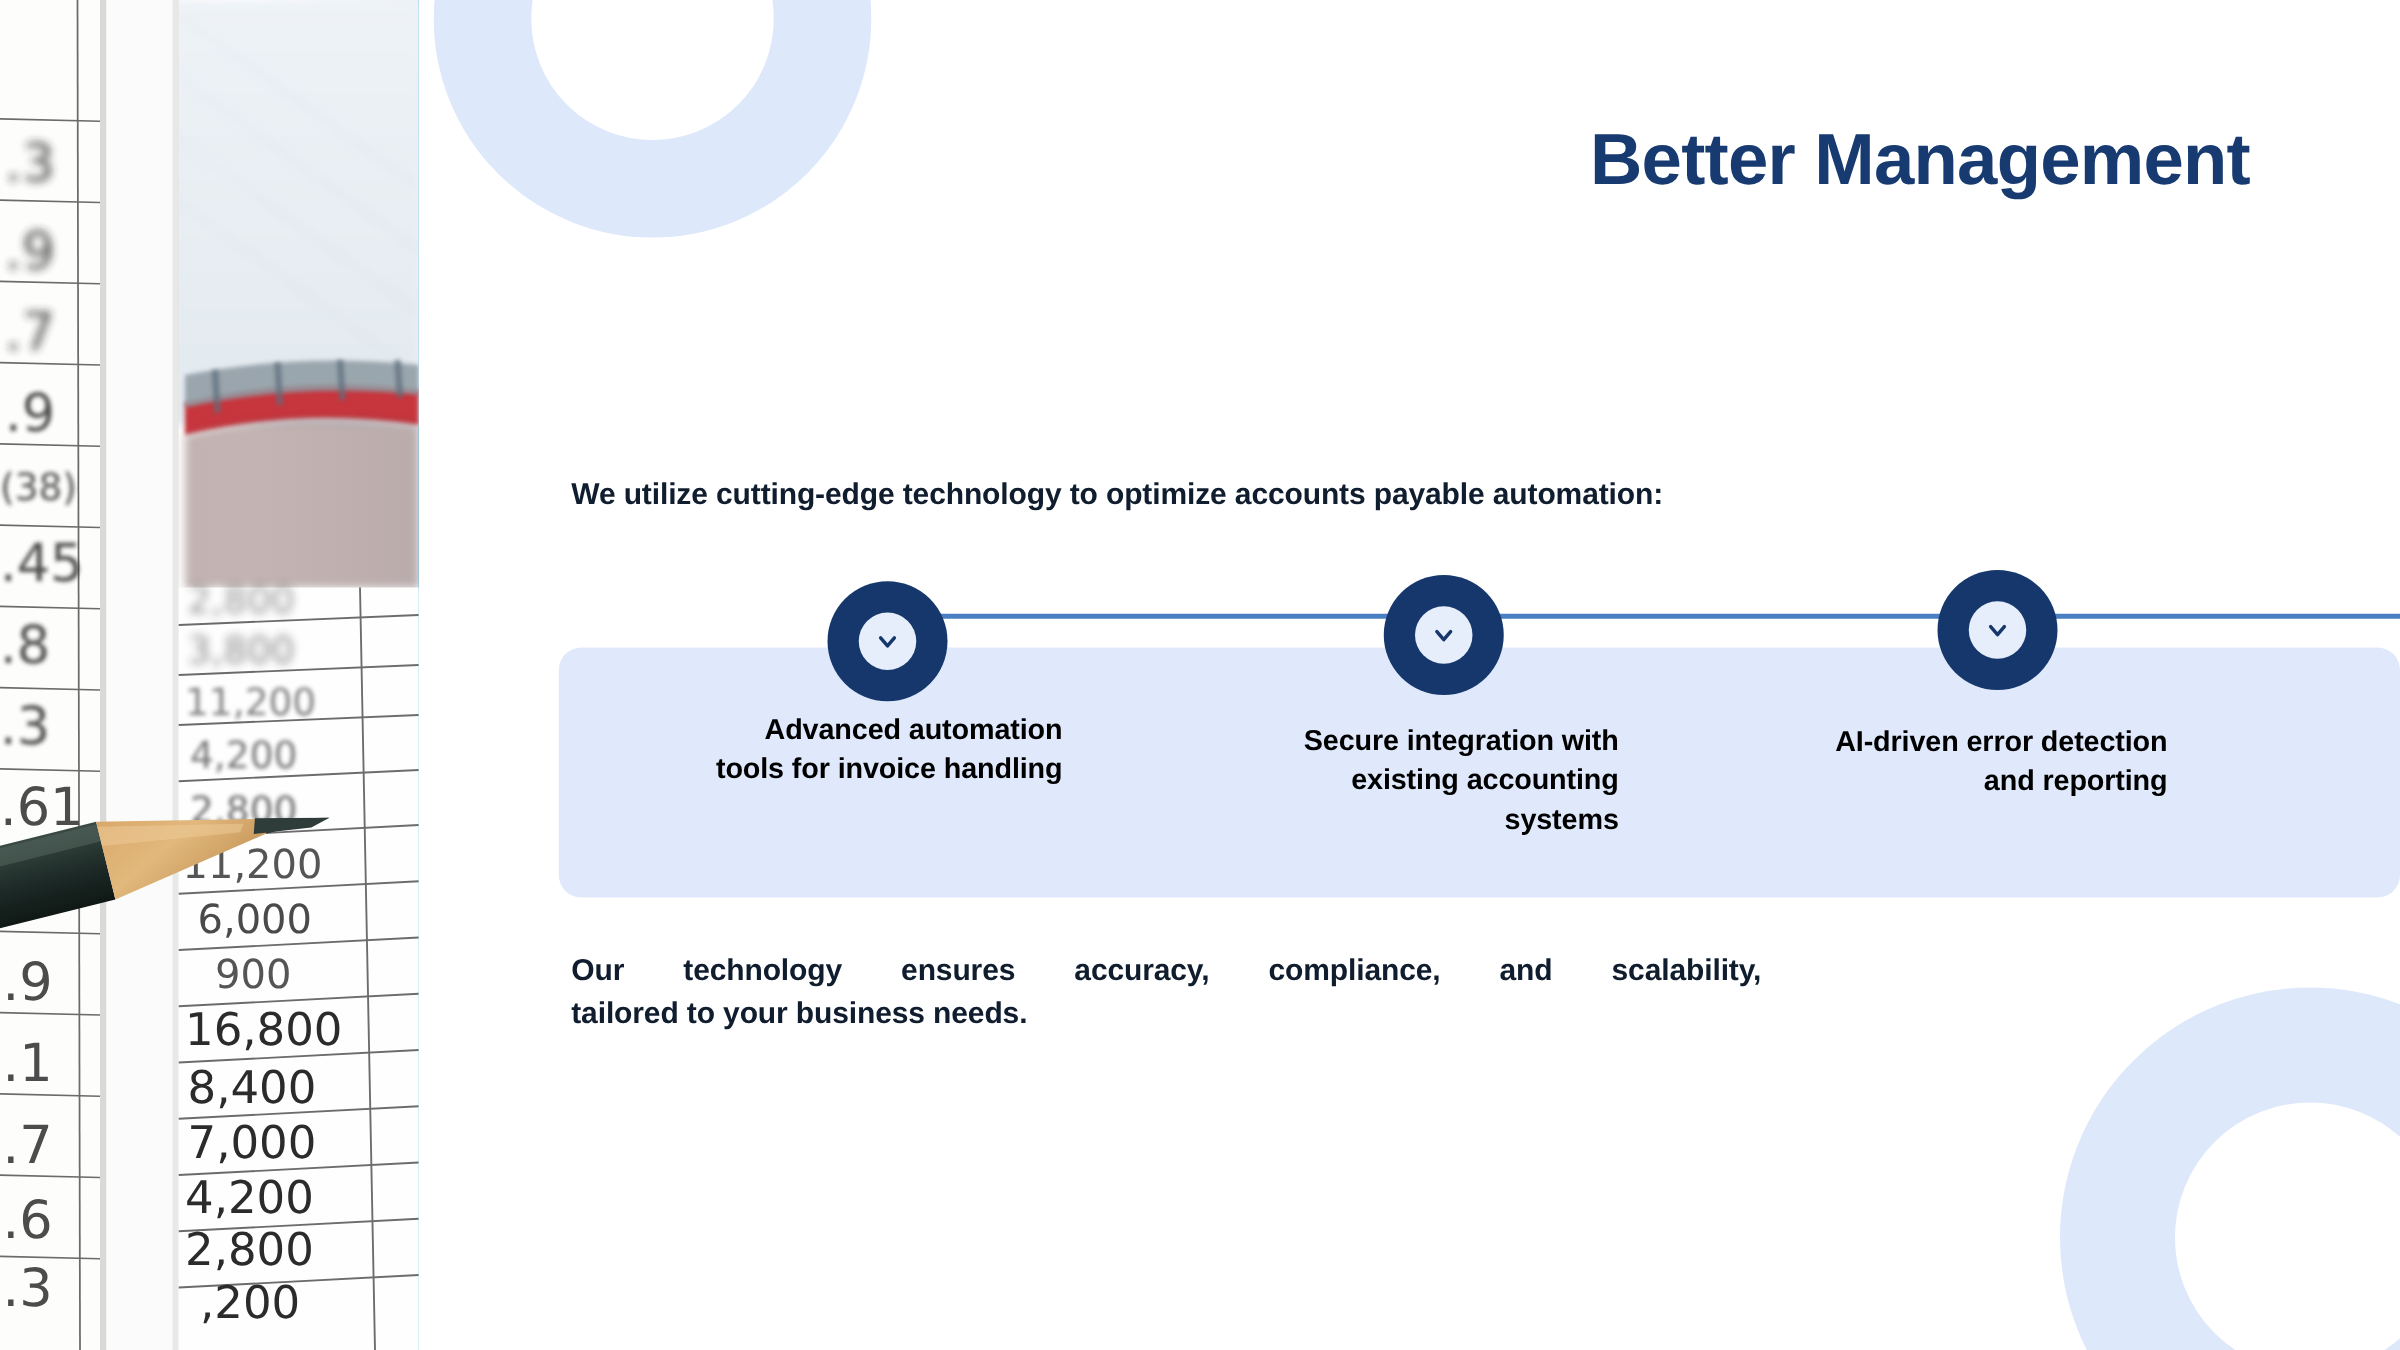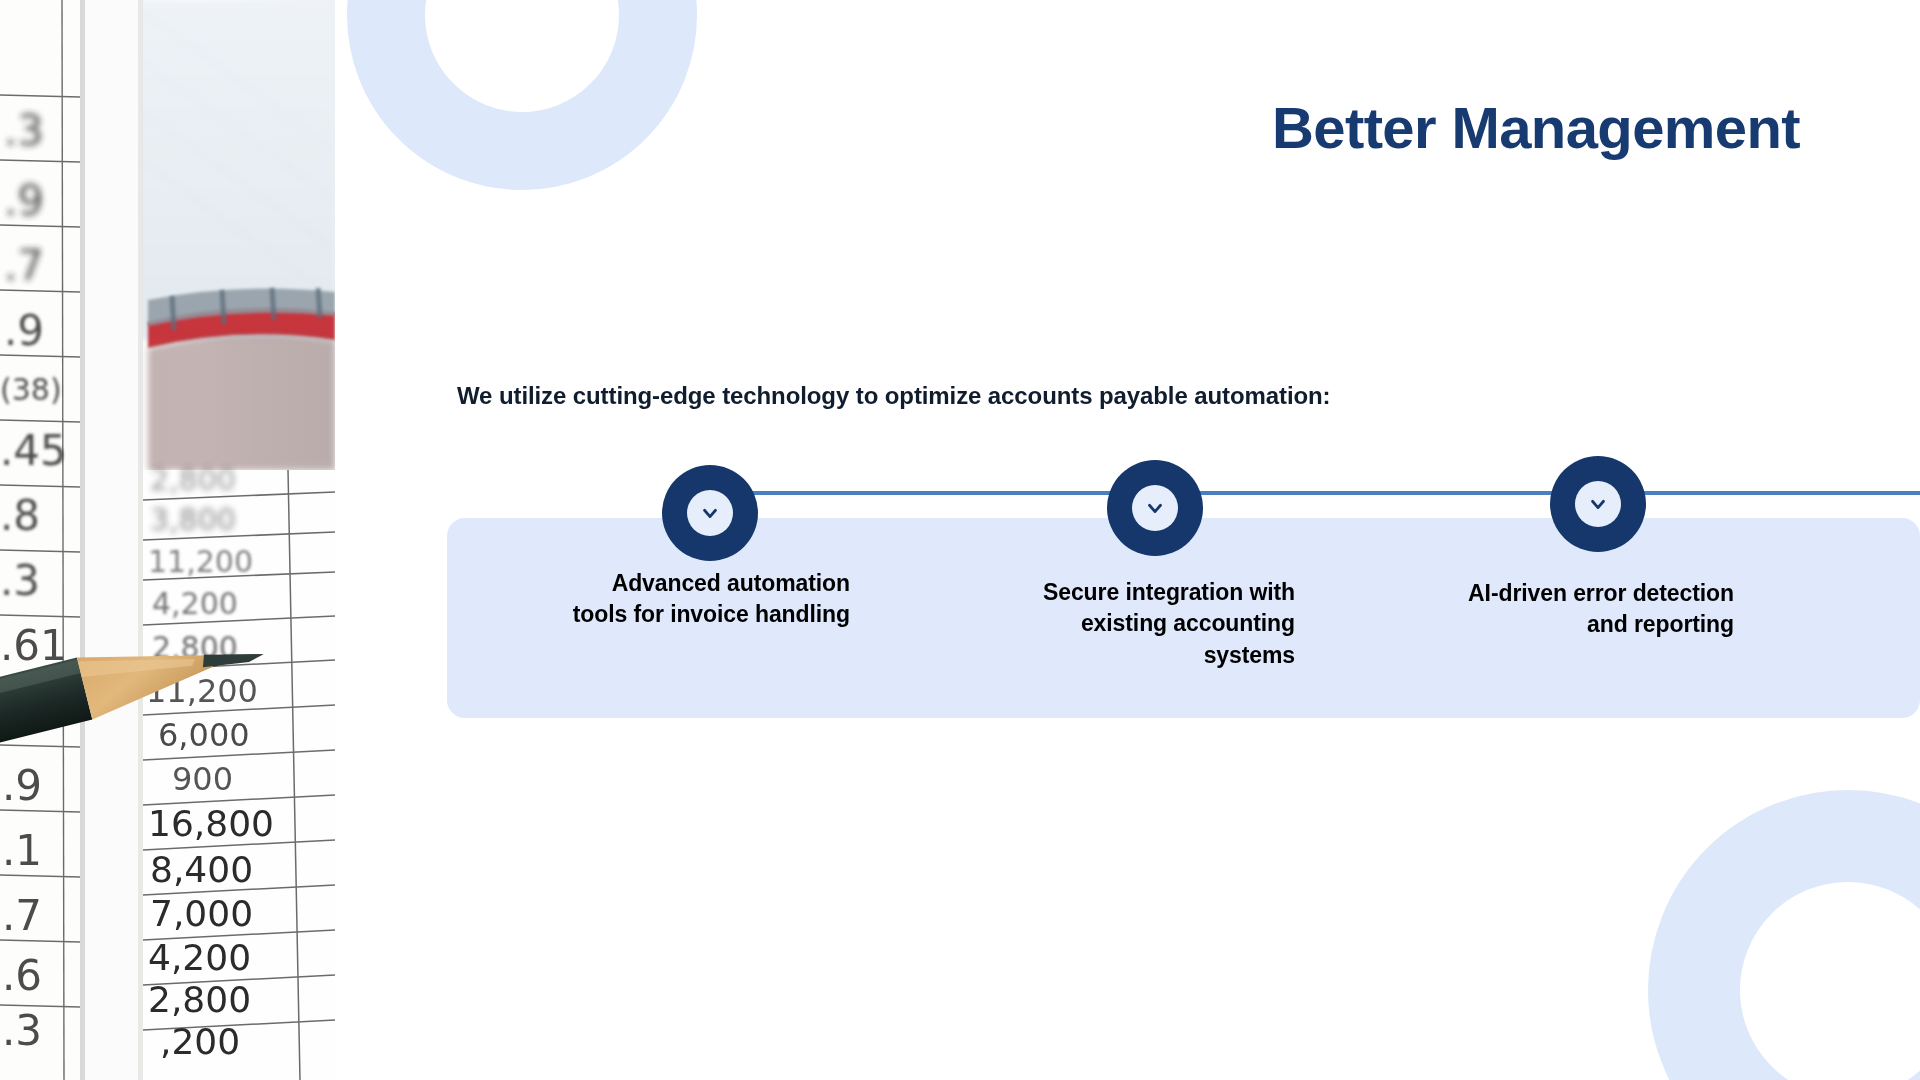--- a/index.html
+++ b/index.html
@@ -322,14 +322,18 @@
       <svg width="22" height="22" viewBox="0 0 24 24" fill="none" stroke="#15376c" stroke-width="3" stroke-linecap="round" stroke-linejoin="round">
           <polyline points="6 9 12 16 18 9"></polyline>
         </svg>
     </span>
   </div>
 
   <div class="step-label step-label-1">Advanced automation tools for invoice handling</div>
   <div class="step-label step-label-2">Secure integration with existing accounting systems</div>
   <div class="step-label step-label-3">AI-driven error detection and reporting</div>
 
+  <div class="outro">
+    <div style="text-align:justify;text-align-last:justify;">Our technology ensures accuracy, compliance, and scalability,</div>
+    <div class="last">tailored to your business needs.</div>
+  </div>
 
 </div>
 
 </body></html>

